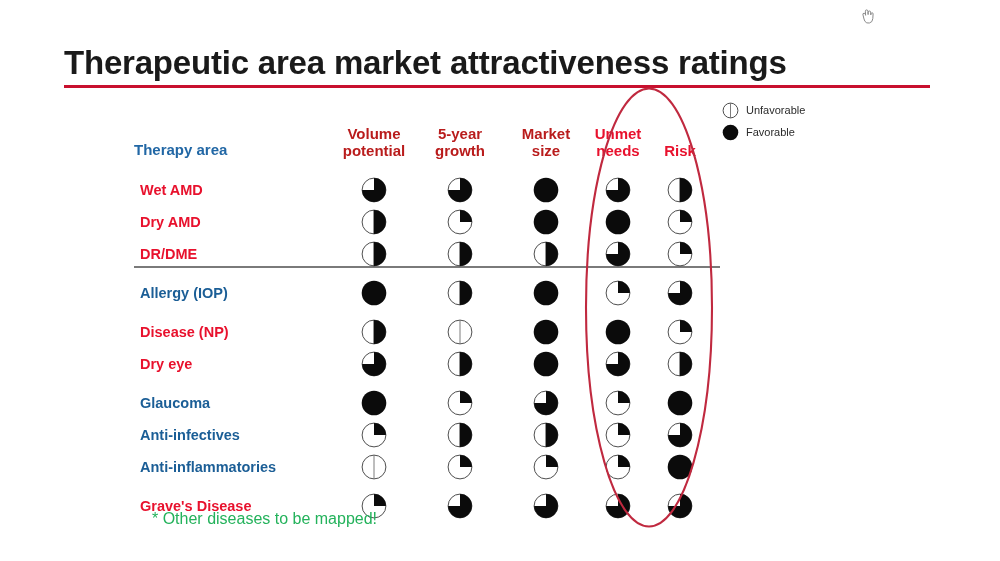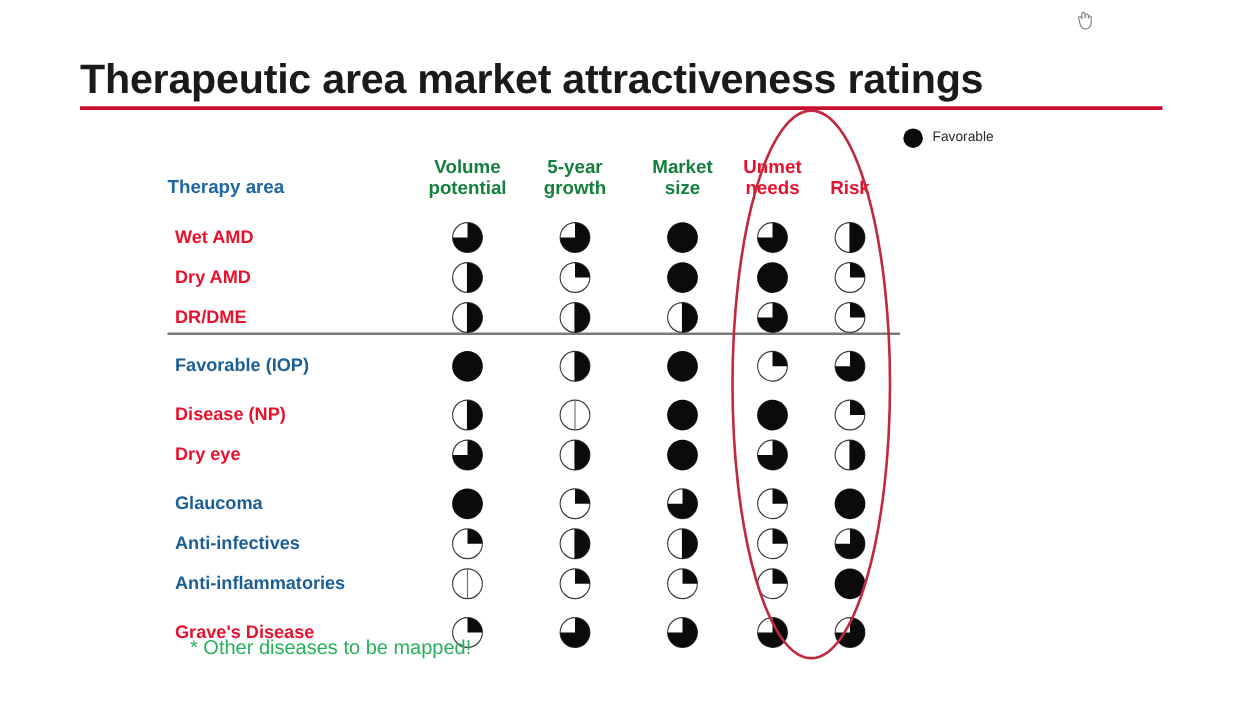--- a/index.html
+++ b/index.html
@@ -78,21 +78,21 @@
   }
   .col-head {
     position: absolute;
     bottom: 0;
     text-align: center;
     font-size: 15px;
     font-weight: bold;
     line-height: 1.12;
     color: #111111;
   }
-  .col-head.black { color: #15803d; }
+  .col-head.black { color: #b91c1c; }
   .col-head.red   { color: #e8112d; }
   #therapy-head {
     position: absolute;
     left: 0;
     bottom: 2px;
     font-size: 15px;
     font-weight: bold;
     color: #2167a5;
     text-align: left;
   }
@@ -169,20 +169,27 @@
 </style>
 </head>
 <body>
 
 <div id="slide">
 
   <div id="title">Therapeutic area market attractiveness ratings</div>
   <div id="title-rule"></div>
 
   <div id="legend">
+      <div class="legend-row">
+        <span class="legend-swatch"><svg width="17" height="17" viewBox="0 0 17 17">
+            <circle cx="8.5" cy="8.5" r="7.4" fill="#ffffff" stroke="#3a3a3a" stroke-width="0.9"></circle>
+            <line x1="8.5" y1="1.0999999999999996" x2="8.5" y2="15.9" stroke="#6d6d6d" stroke-width="0.9"></line>
+          </svg></span>
+        <span class="legend-label">Unfavorable</span>
+      </div>
       <div class="legend-row">
         <span class="legend-swatch"><svg width="17" height="17" viewBox="0 0 17 17">
             <circle cx="8.5" cy="8.5" r="7.4" fill="#ffffff" stroke="#3a3a3a" stroke-width="0"></circle>
             <circle cx="8.5" cy="8.5" r="7.800000000000001" fill="#0b0b0b"></circle>
           </svg></span>
         <span class="legend-label">Favorable</span>
       </div>
     </div>
 
   <div id="table">
@@ -306,21 +313,21 @@
             </svg>
           </div>
           <div class="ball-cell" title="DR/DME — Risk" style="left: 546px;">
             <svg width="26" height="26" viewBox="0 0 26 26">
               <circle cx="13" cy="13" r="11.9" fill="#ffffff" stroke="#3a3a3a" stroke-width="0.9"></circle>
               <path d="M 13 13 L 13 1.0999999999999996 A 11.9 11.9 0 0 1 24.900 13.000 Z" fill="#0b0b0b"></path>
             </svg>
           </div>
         </div>
         <div class="data-row" style="margin-top: 7px;">
-          <div class="row-label blue">Favorable (IOP)</div>
+          <div class="row-label blue">Allergy (IOP)</div>
           <div class="ball-cell" title="Glaucoma (IOP) — Volume potential" style="left: 240px;">
             <svg width="26" height="26" viewBox="0 0 26 26">
               <circle cx="13" cy="13" r="11.9" fill="#ffffff" stroke="#3a3a3a" stroke-width="0"></circle>
               <circle cx="13" cy="13" r="12.3" fill="#0b0b0b"></circle>
             </svg>
           </div>
           <div class="ball-cell" title="Glaucoma (IOP) — 5-year growth" style="left: 326px;">
             <svg width="26" height="26" viewBox="0 0 26 26">
               <circle cx="13" cy="13" r="11.9" fill="#ffffff" stroke="#3a3a3a" stroke-width="0.9"></circle>
               <path d="M 13 13 L 13 1.0999999999999996 A 11.9 11.9 0 0 1 13.000 24.900 Z" fill="#0b0b0b"></path>

